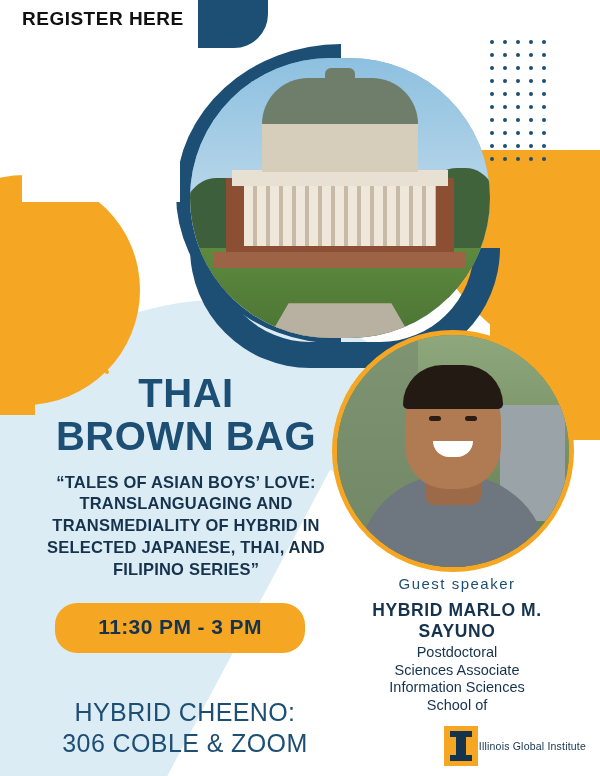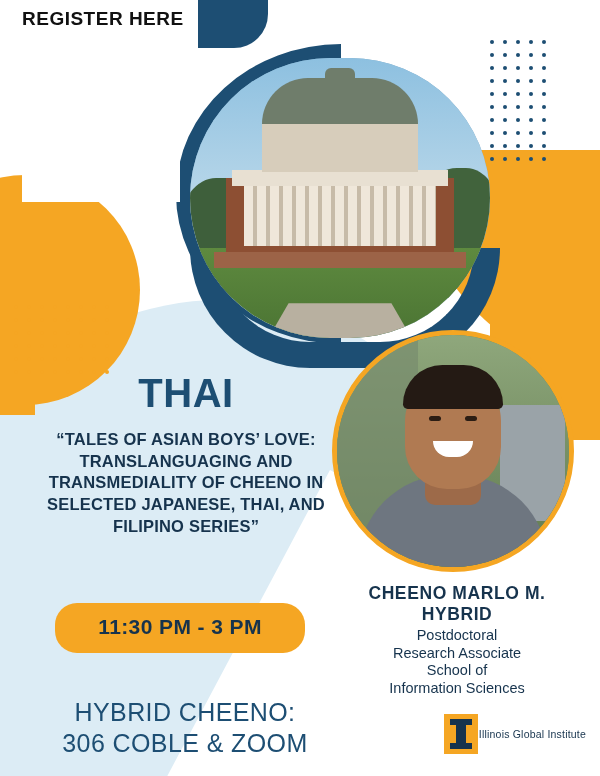--- a/index.html
+++ b/index.html
@@ -331,21 +331,21 @@
   .guest-role {
     margin-top: 2px;
     font-size: 14.5px;
     line-height: 1.22;
     color: #16334d;
   }
 
   .logo-row {
     position: absolute;
     right: 14px;
-    bottom: 22px;
+    bottom: 10px;
     display: flex;
     align-items: center;
     gap: 1px;
   }
   .logo-mark {
     width: 34px;
     height: 40px;
     background: #f5a623;
     position: relative;
     flex: none;
@@ -1178,40 +1178,42 @@
     <div class="sp-head"></div>
     <div class="sp-hair"></div>
     <div class="sp-eye l"></div>
     <div class="sp-eye r"></div>
     <div class="sp-smile"></div>
   </div>
 
   <div class="title-block">
     <div class="title-main">
       <div>THAI</div>
+      <div>BROWN BAG</div>
     </div>
-    <div class="subtitle">“TALES OF ASIAN BOYS’ LOVE: TRANSLANGUAGING AND TRANSMEDIALITY OF CHEENO IN SELECTED JAPANESE, THAI, AND FILIPINO SERIES”</div>
+    <div class="subtitle">“TALES OF ASIAN BOYS’ LOVE: TRANSLANGUAGING AND TRANSMEDIALITY OF HYBRID IN SELECTED JAPANESE, THAI, AND FILIPINO SERIES”</div>
   </div>
 
   <div class="date-pill">
     <div>11:30 PM - 3 PM</div>
   </div>
 
   <div class="hybrid">
     <div>HYBRID CHEENO:</div>
     <div>306 COBLE &amp; ZOOM</div>
   </div>
 
   <div class="guest-block">
-    <div class="guest-name">CHEENO MARLO M. HYBRID</div>
+    <div class="guest-label">Guest speaker</div>
+    <div class="guest-name">HYBRID MARLO M. SAYUNO</div>
     <div class="guest-role">
       <div>Postdoctoral</div>
-      <div>Research Associate</div>
+      <div>Sciences Associate</div>
+      <div>Information Sciences</div>
       <div>School of</div>
-      <div>Information Sciences</div>
     </div>
   </div>
 
   <div class="logo-row">
     <div class="logo-mark"></div>
     <div>
       <div class="logo-text-top">Illinois Global Institute</div>
     </div>
   </div>
 

